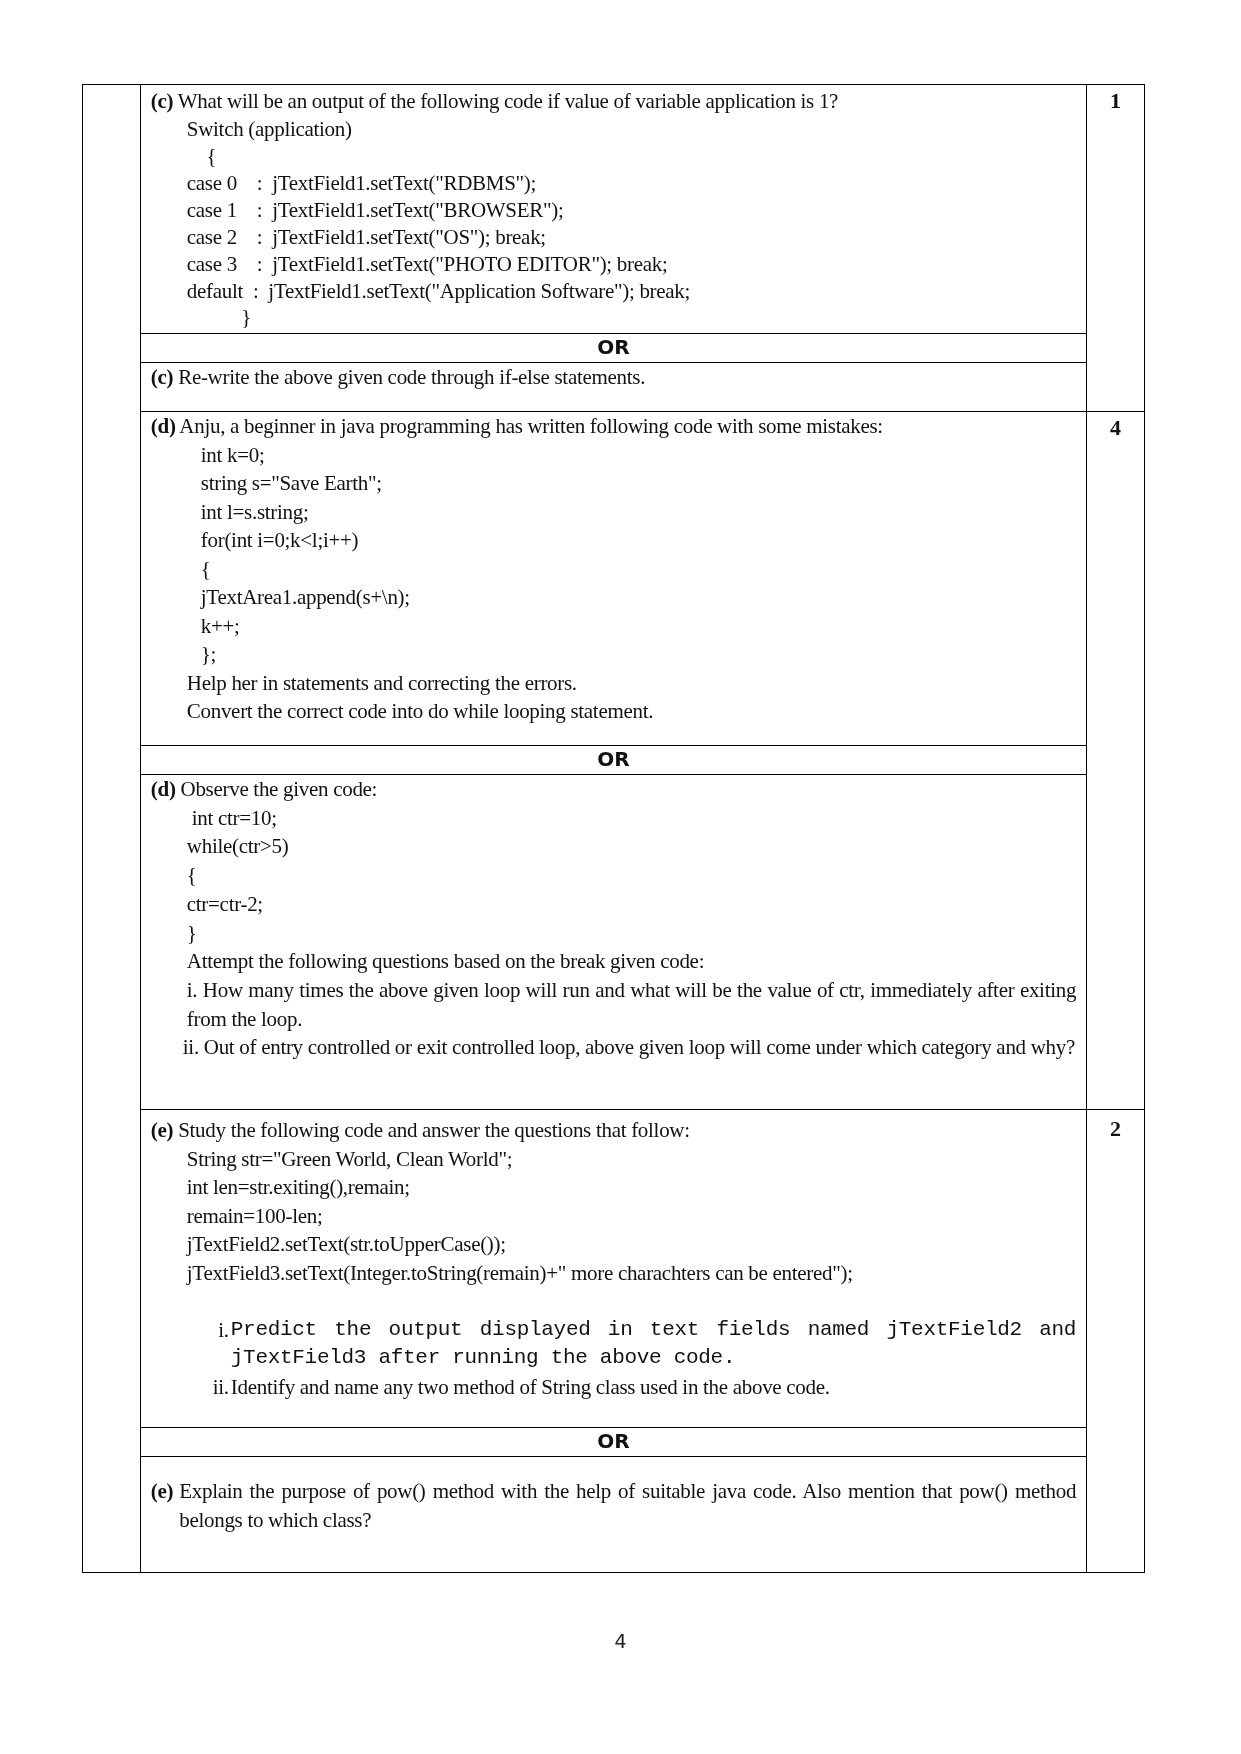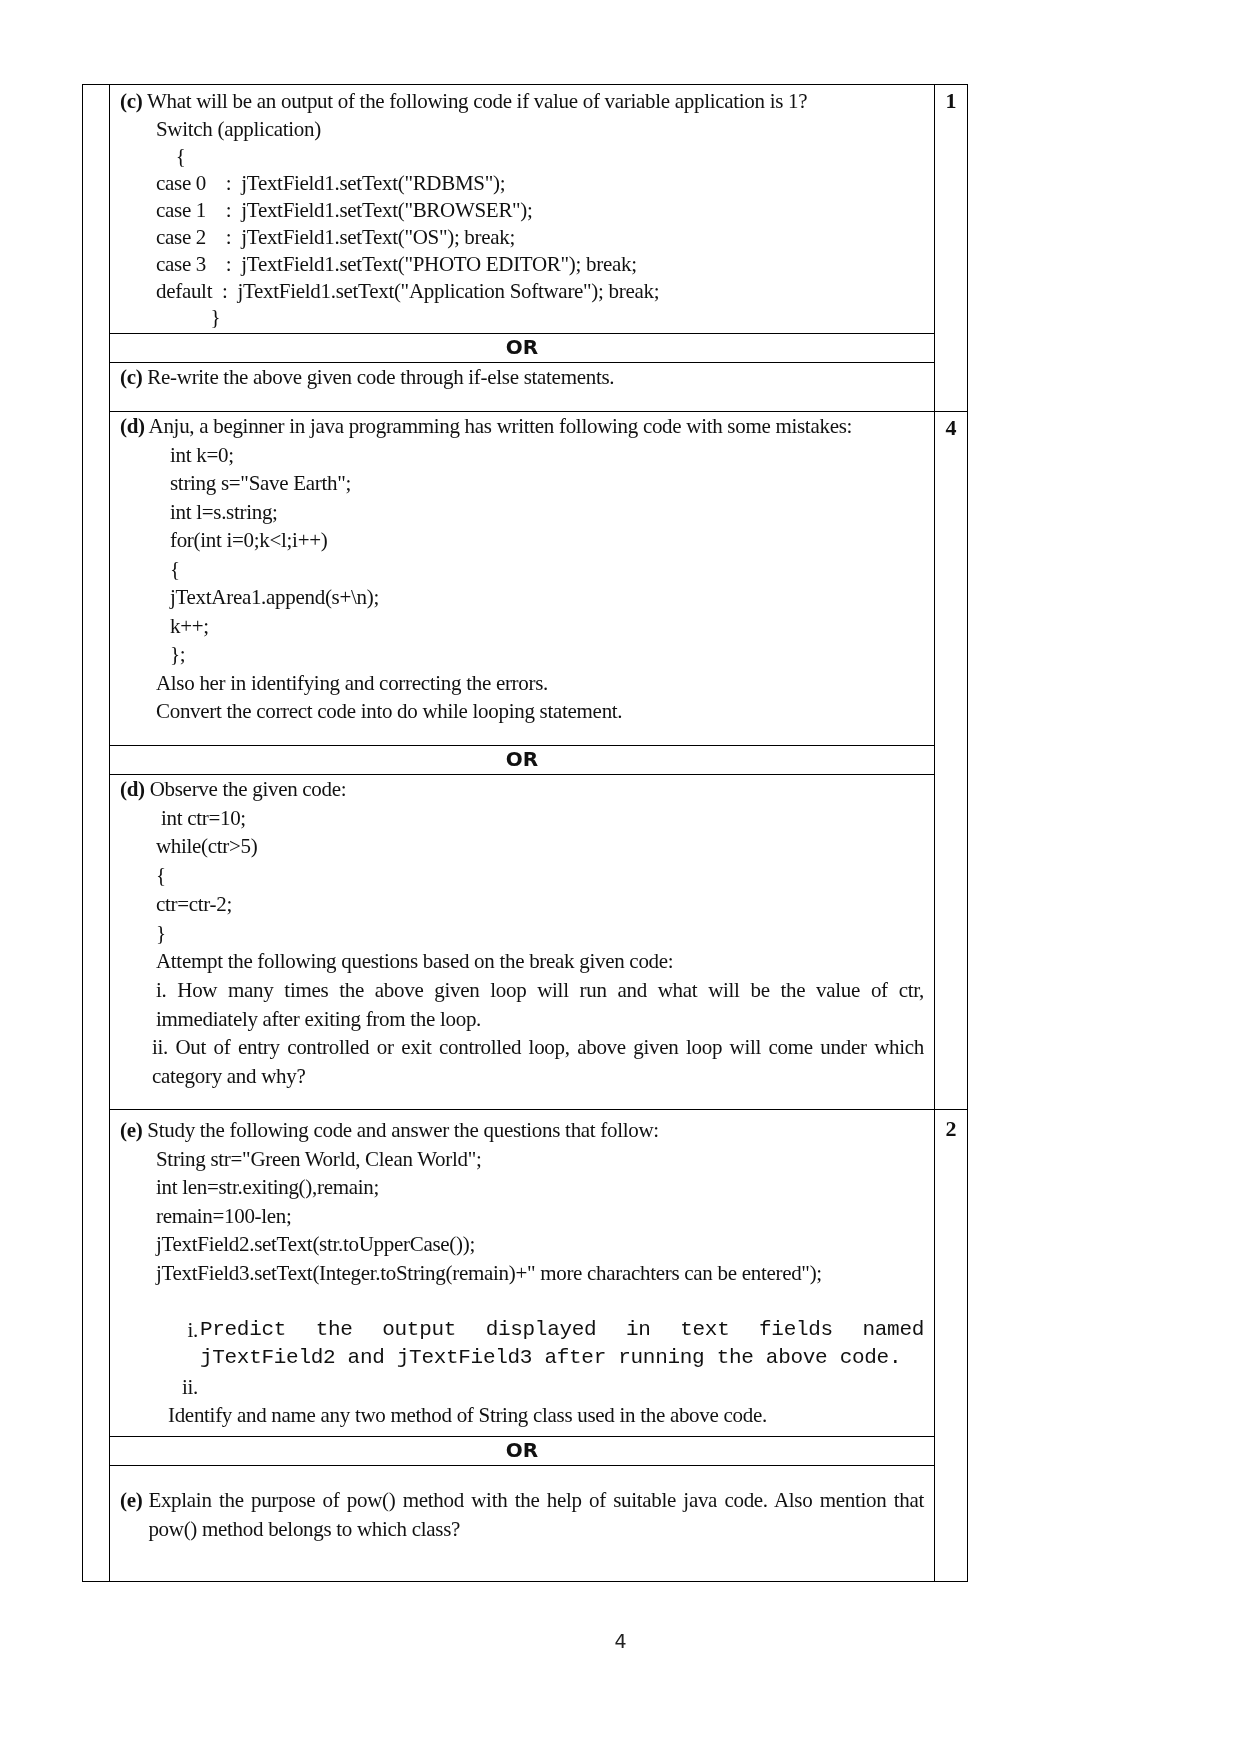--- a/index.html
+++ b/index.html
@@ -7,21 +7,21 @@
     body {
       position: relative;
       font-family: "Liberation Serif", "DejaVu Serif", serif;
       color: #111111;
       overflow: hidden;
     }
     .page-table {
       position: absolute;
       left: 82px;
       top: 84px;
-      width: 886px;
+      width: 1063px;
       border: 1.5px solid #000;
       border-collapse: collapse;
     }
     .page-table td {
       border: 1.5px solid #000;
       vertical-align: top;
     }
     .col-num { width: 58px; }
     .col-content { width: 947px; }
     .col-marks { width: 58px; text-align: center; font-weight: bold; font-size: 22px; padding-top: 3px; }
@@ -103,21 +103,21 @@
           <div class="code-line">int k=0;</div>
           <div class="code-line">string s="Save Earth";</div>
           <div class="code-line">int l=s.string;</div>
           <div class="code-line">for(int i=0;k&lt;l;i++)</div>
           <div class="code-line">{</div>
           <div class="code-line">jTextArea1.append(s+\n);</div>
           <div class="code-line">k++;</div>
           <div class="code-line">};</div>
         </div>
         <div class="indent2">
-          <div>Also her in identifying and correcting the errors.</div>
+          <div>Help her in statements and correcting the errors.</div>
           <div>Convert the correct code into do while looping statement.</div>
         </div>
       </div>
     </td>
     <td class="col-marks" rowspan="3"><span>4</span></td>
   </tr>
   <tr>
     <td class="or-row"><span>OR</span></td>
   </tr>
   <tr>
@@ -149,21 +149,21 @@
           <div class="code-line">int len=str.exiting(),remain;</div>
           <div class="code-line">remain=100-len;</div>
           <div class="code-line">jTextField2.setText(str.toUpperCase());</div>
           <div class="code-line">jTextField3.setText(Integer.toString(remain)+" more charachters can be entered");</div>
         </div>
         <div style="height:28px;"></div>
         <div class="sub-item" style="padding-left:48px;">
           <span class="num" style="width:32px;">i.</span>
           <span class="justify" style="flex:1;font-family:Liberation Mono, monospace;">Predict the output displayed in text fields named jTextField2 and jTextField3 after running the above code.</span>
         </div>
-        <div class="sub-item" style="padding-left:48px;flex-direction:column;">
+        <div class="sub-item" style="padding-left:48px;">
           <span class="num" style="width:32px;">ii.</span>
           <span style="flex:1;">Identify and name any two method of String class used in the above code.</span>
         </div>
       </div>
     </td>
     <td class="col-marks" rowspan="3" style="padding-top:6px;"><span>2</span></td>
   </tr>
   <tr>
     <td class="or-row"><span>OR</span></td>
   </tr>

